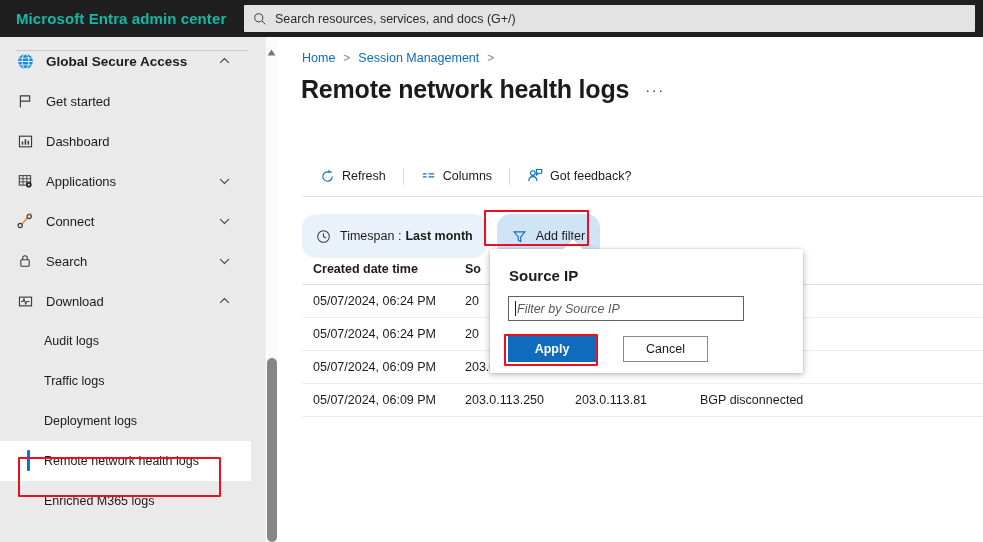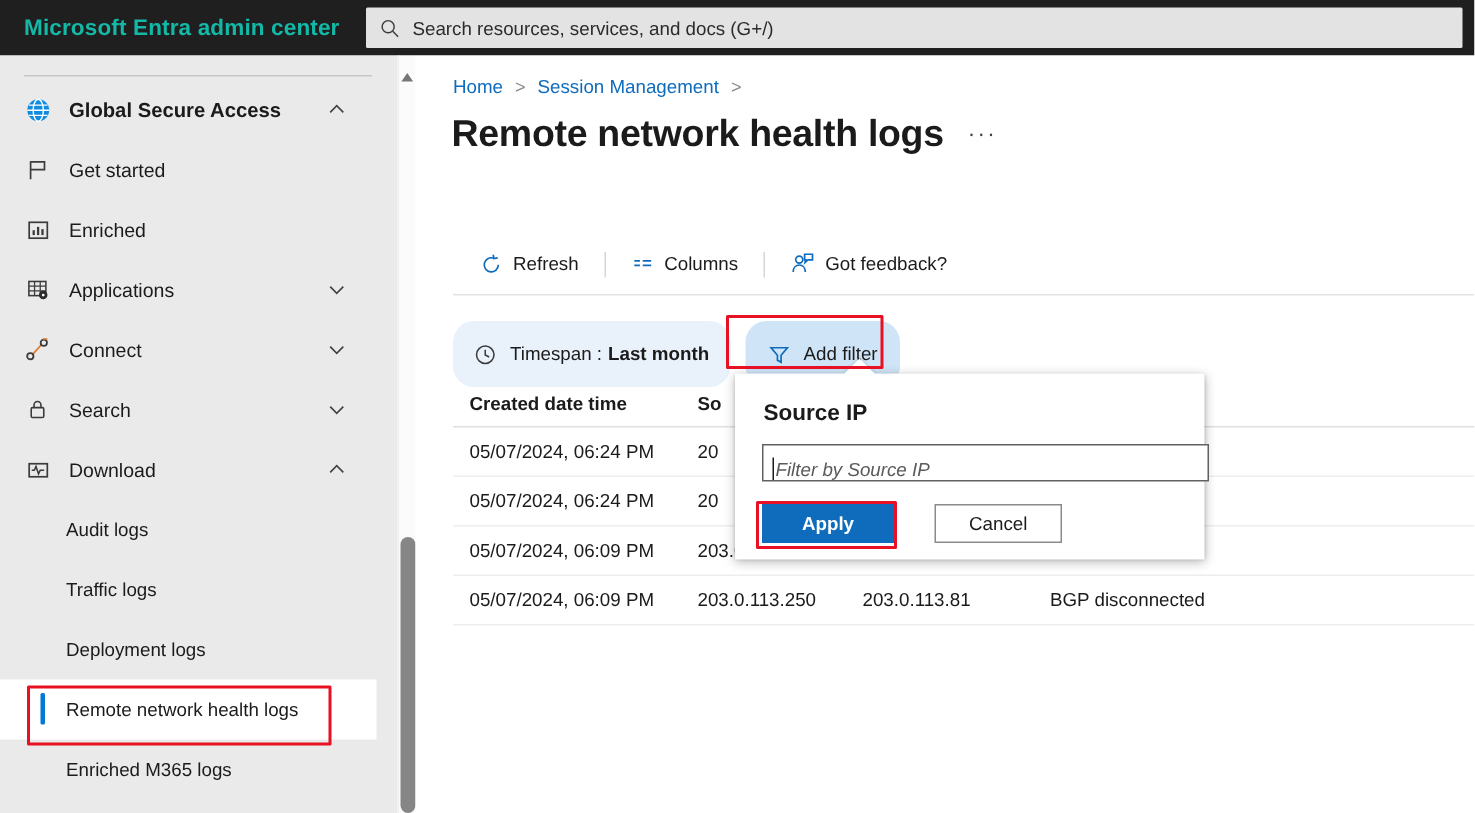--- a/index.html
+++ b/index.html
@@ -33,21 +33,21 @@
 
   
   .sidebar {
     position:absolute; left:0; top:37px; width:265px; height:505px;
     background:#eaeaea; overflow:hidden;
   }
   .nav-divider {
     position:absolute; left:16px; top:13px; width:232px; height:1px;
     background:#c8c8c8;
   }
-  .navlist { position:absolute; left:0; top:16px; width:251px; }
+  .navlist { position:absolute; left:0; top:4px; width:251px; }
   .navitem {
     position:relative; height:40px; display:flex; align-items:center;
     padding-left:14px; cursor:pointer; font-size:13px; color:#1b1b1b;
   }
   .navitem .ico {
     width:22px; height:22px; display:flex; align-items:center;
     justify-content:center; flex:0 0 22px; margin-right:10px;
   }
   .navitem .lbl { white-space:nowrap; }
   .navitem.header .lbl { font-weight:700; font-size:13.5px; }
@@ -146,22 +146,22 @@
     position:absolute; left:562px; top:239px; width:0; height:0;
     border-left:11px solid transparent; border-right:11px solid transparent;
     border-bottom:11px solid #ffffff; z-index:21;
     filter: drop-shadow(0 -1px 1px rgba(0,0,0,.10));
   }
   .callout-title {
     position:absolute; left:19px; top:18px; font-size:15px;
     font-weight:600; color:#1b1b1b;
   }
   .callout-input {
-    position:absolute; left:18px; top:47px; width:298px; height:25px;
-    border:1px solid #616161; background:#ffffff; display:flex; align-items:flex-end;
+    position:absolute; left:18px; top:47px; width:236px; height:25px;
+    border:1px solid #616161; background:#ffffff; display:flex; align-items:center;
   }
   .caret {
     width:1px; height:15px; background:#1b1b1b; margin-left:6px;
   }
   .callout-input .ph {
     font-size:12.5px; color:#5a5a5a; font-style:italic; margin-left:1px;
   }
   .btnrow { position:absolute; left:18px; top:87px; display:flex;gap:17px; }
   .btn {
     height:26px; display:flex; align-items:center; justify-content:center;
@@ -220,21 +220,21 @@
 
     <div class="navitem">
       <span class="ico">
         <svg width="17" height="17" viewBox="0 0 18 18">
             <rect x="2.6" y="3.4" width="12.8" height="11.2" fill="none" stroke="#3b3b3b" stroke-width="1.2"></rect>
             <rect x="5" y="9" width="1.6" height="3.4" fill="#3b3b3b"></rect>
             <rect x="8.1" y="6.6" width="1.6" height="5.8" fill="#3b3b3b"></rect>
             <rect x="11.2" y="8.2" width="1.6" height="4.2" fill="#3b3b3b"></rect>
           </svg>
       </span>
-      <span class="lbl">Enriched</span>
+      <span class="lbl">Dashboard</span>
     </div>
 
     <div class="navitem">
       <span class="ico">
         <svg width="17" height="17" viewBox="0 0 18 18">
             <rect x="2.4" y="2.8" width="12" height="10" fill="none" stroke="#3b3b3b" stroke-width="1.1"></rect>
             <line x1="2.4" y1="6.1" x2="14.4" y2="6.1" stroke="#3b3b3b" stroke-width=".9"></line>
             <line x1="2.4" y1="9.4" x2="14.4" y2="9.4" stroke="#3b3b3b" stroke-width=".9"></line>
             <line x1="6.4" y1="2.8" x2="6.4" y2="12.8" stroke="#3b3b3b" stroke-width=".9"></line>
             <line x1="10.4" y1="2.8" x2="10.4" y2="12.8" stroke="#3b3b3b" stroke-width=".9"></line>

